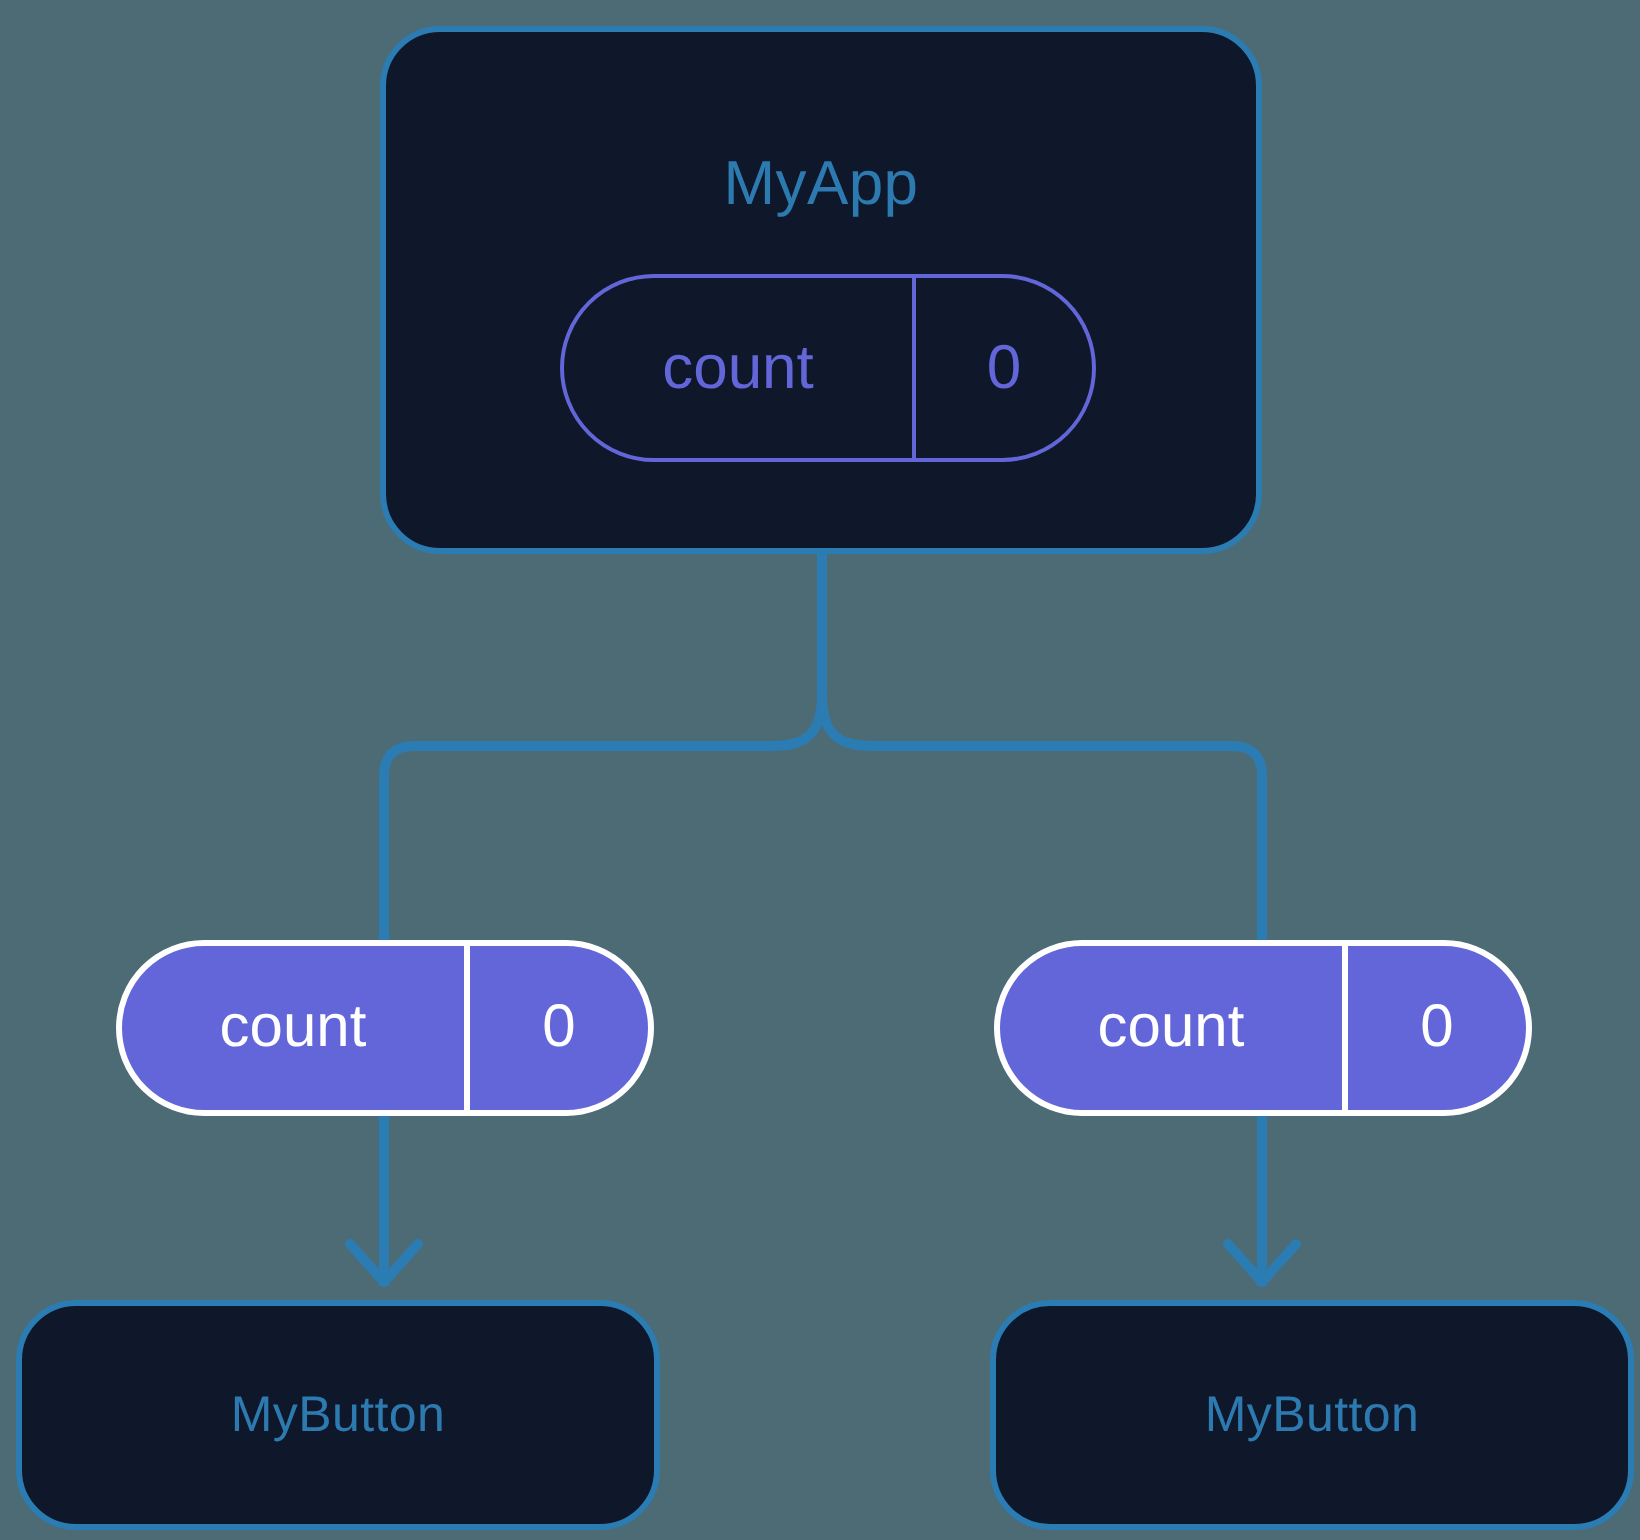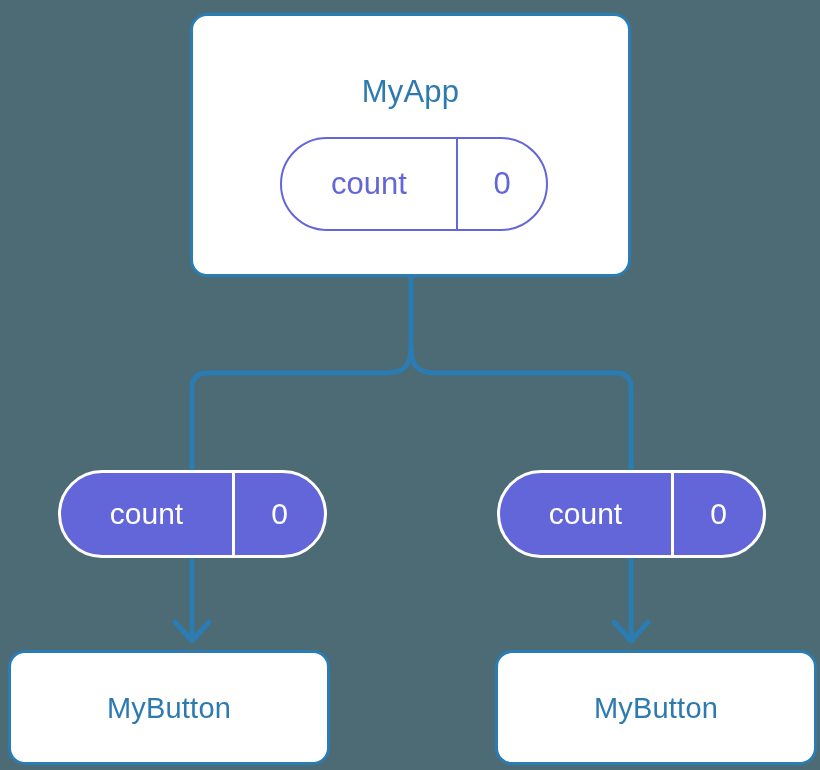--- a/index.html
+++ b/index.html
@@ -30,23 +30,23 @@
     top: 0;
     width: 820px;
     height: 770px;
     z-index: 1;
     pointer-events: none;
   }
 
   
   .node-box {
     position: absolute;
-    background: #ffffff;
+    background: #0f172a;
     border: 3px solid #2b7cb3;
-    border-radius: 17px;
+    border-radius: 30px;
     box-sizing: border-box;
     z-index: 2;
   }
 
   .node-title {
     color: #2d7ab0;
     font-family: "Liberation Sans", sans-serif;
     font-weight: 400;
     letter-spacing: 0.2px;
     white-space: nowrap;
@@ -147,21 +147,21 @@
     width: 322px;
     height: 115px;
   }
   .btn-box .node-title {
     position: absolute;
     left: 0;
     right: 0;
     top: 50%;
     transform: translateY(-50%);
     text-align: center;
-    font-size: 29px;
+    font-size: 25px;
   }
 </style>
 </head>
 <body>
 
 <div id="stage">
 
   <svg id="connectors" viewBox="0 0 820 770" width="820" height="770">
 
     <path d="M 411 275 L 411 347" fill="none" stroke="#2b7cb3" stroke-width="5" stroke-linecap="butt"></path>

